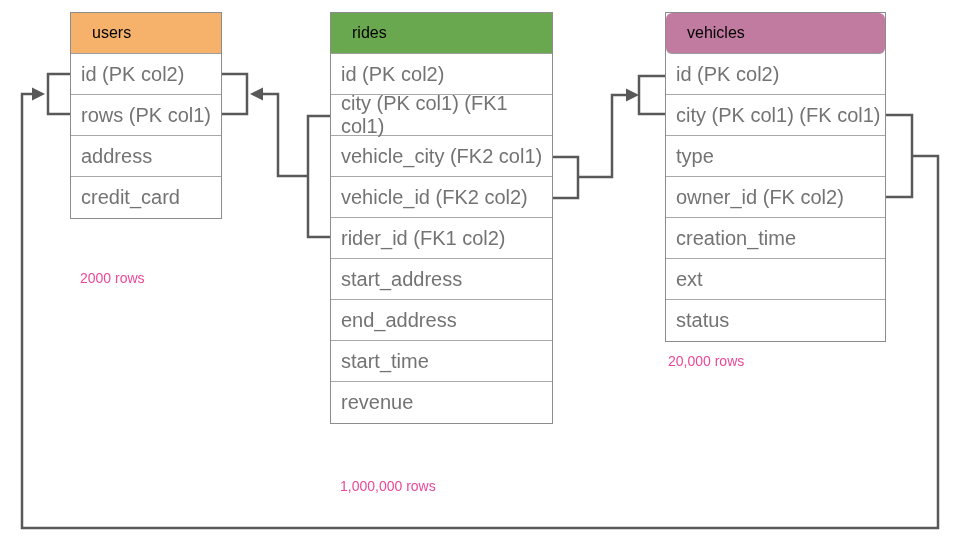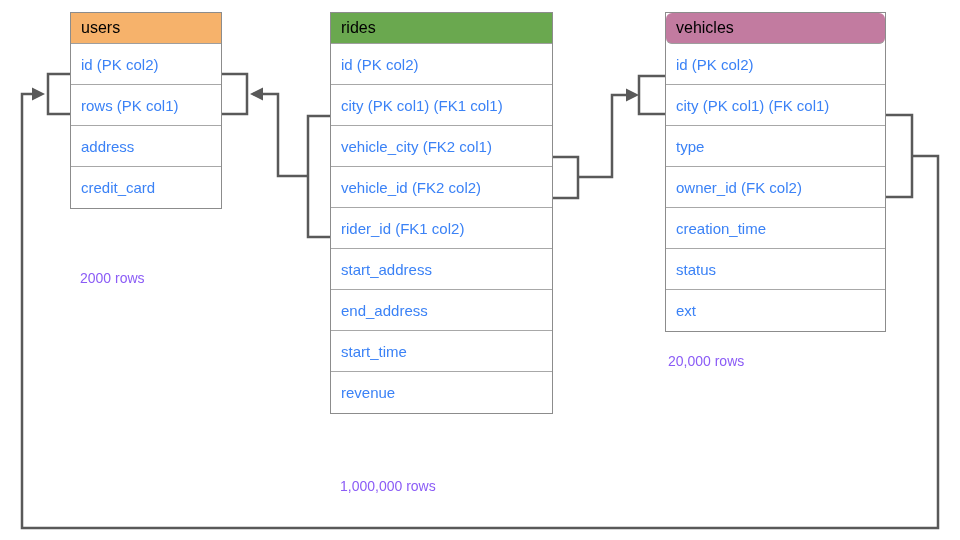--- a/index.html
+++ b/index.html
@@ -27,48 +27,48 @@
     stroke-width: 2.5;
   }
   .db-table {
     position: absolute;
     z-index: 1;
     background: #ffffff;
     border: 1px solid #8c8c8c;
     box-sizing: border-box;
   }
   .thead {
-    height: 31px;
+    height: 41px;
     display: flex;
     align-items: center;
-    padding-left: 10px;
+    padding-left: 21px;
     font-size: 16px;
     color: #000000;
     border-bottom: 1px solid #9e9e9e;
     box-sizing: border-box;
   }
   .trow {
     height: 41px;
     display: flex;
     align-items: center;
     padding-left: 10px;
-    font-size: 15px;
-    color: #3b82f6;
+    font-size: 20px;
+    color: #737373;
     border-bottom: 1px solid #a8a8a8;
     box-sizing: border-box;
     background: #ffffff;
   }
   .trow:last-child {
     border-bottom: none;
   }
   .caption {
     position: absolute;
     z-index: 1;
     font-size: 14px;
-    color: #8b5cf6;
+    color: #ec4899;
   }
 </style>
 </head>
 <body>
 
 <div class="canvas">
 
   <svg class="connectors" width="960" height="540" viewBox="0 0 960 540">
     <g style="stroke: rgb(89, 89, 89);">
 
@@ -117,18 +117,18 @@
   </div>
   <div class="caption" style="left:340px; top:478px;">1,000,000 rows</div>
 
   <div class="db-table" style="left:665px; top:12px; width:221px;">
     <div class="thead" style="background-color: rgb(194, 123, 160); border-radius: 6px;">vehicles</div>
     <div class="trow">id (PK col2)</div>
     <div class="trow">city (PK col1) (FK col1)</div>
     <div class="trow">type</div>
     <div class="trow">owner_id (FK col2)</div>
     <div class="trow">creation_time</div>
+    <div class="trow">ext</div>
     <div class="trow">status</div>
-    <div class="trow">ext</div>
   </div>
   <div class="caption" style="left:668px; top:353px;">20,000 rows</div>
 
 </div>
 
 </body></html>

